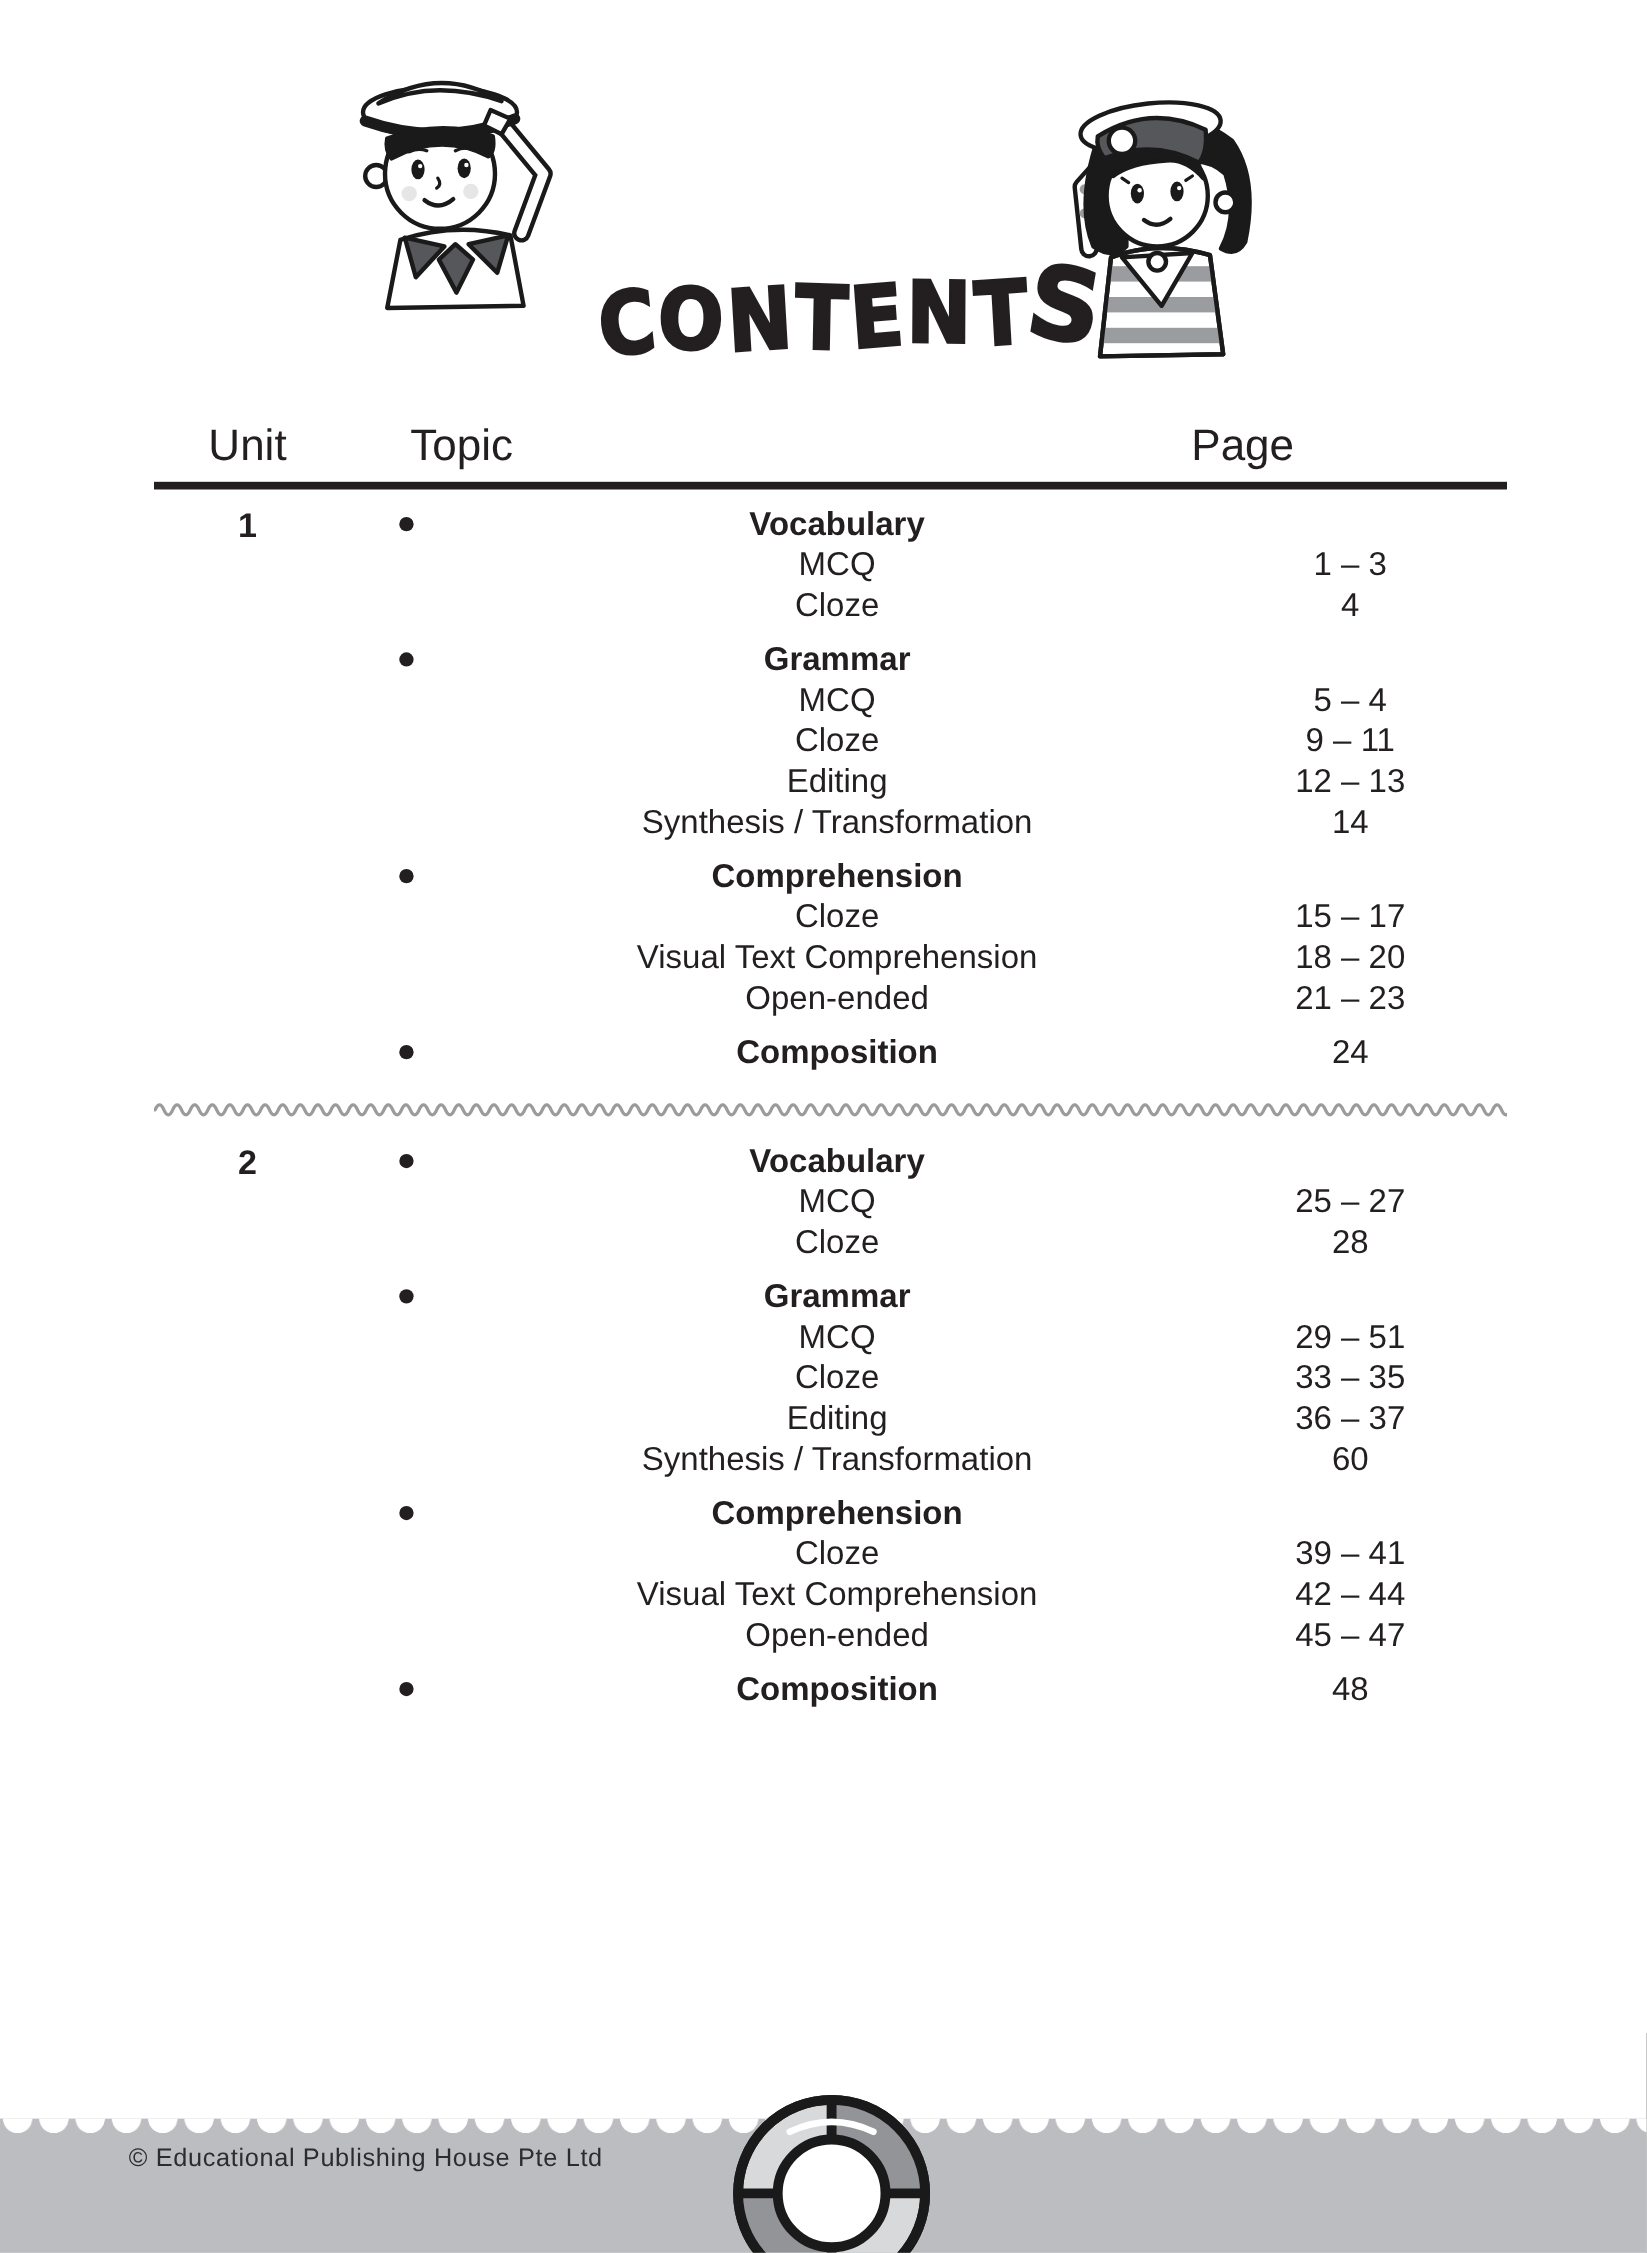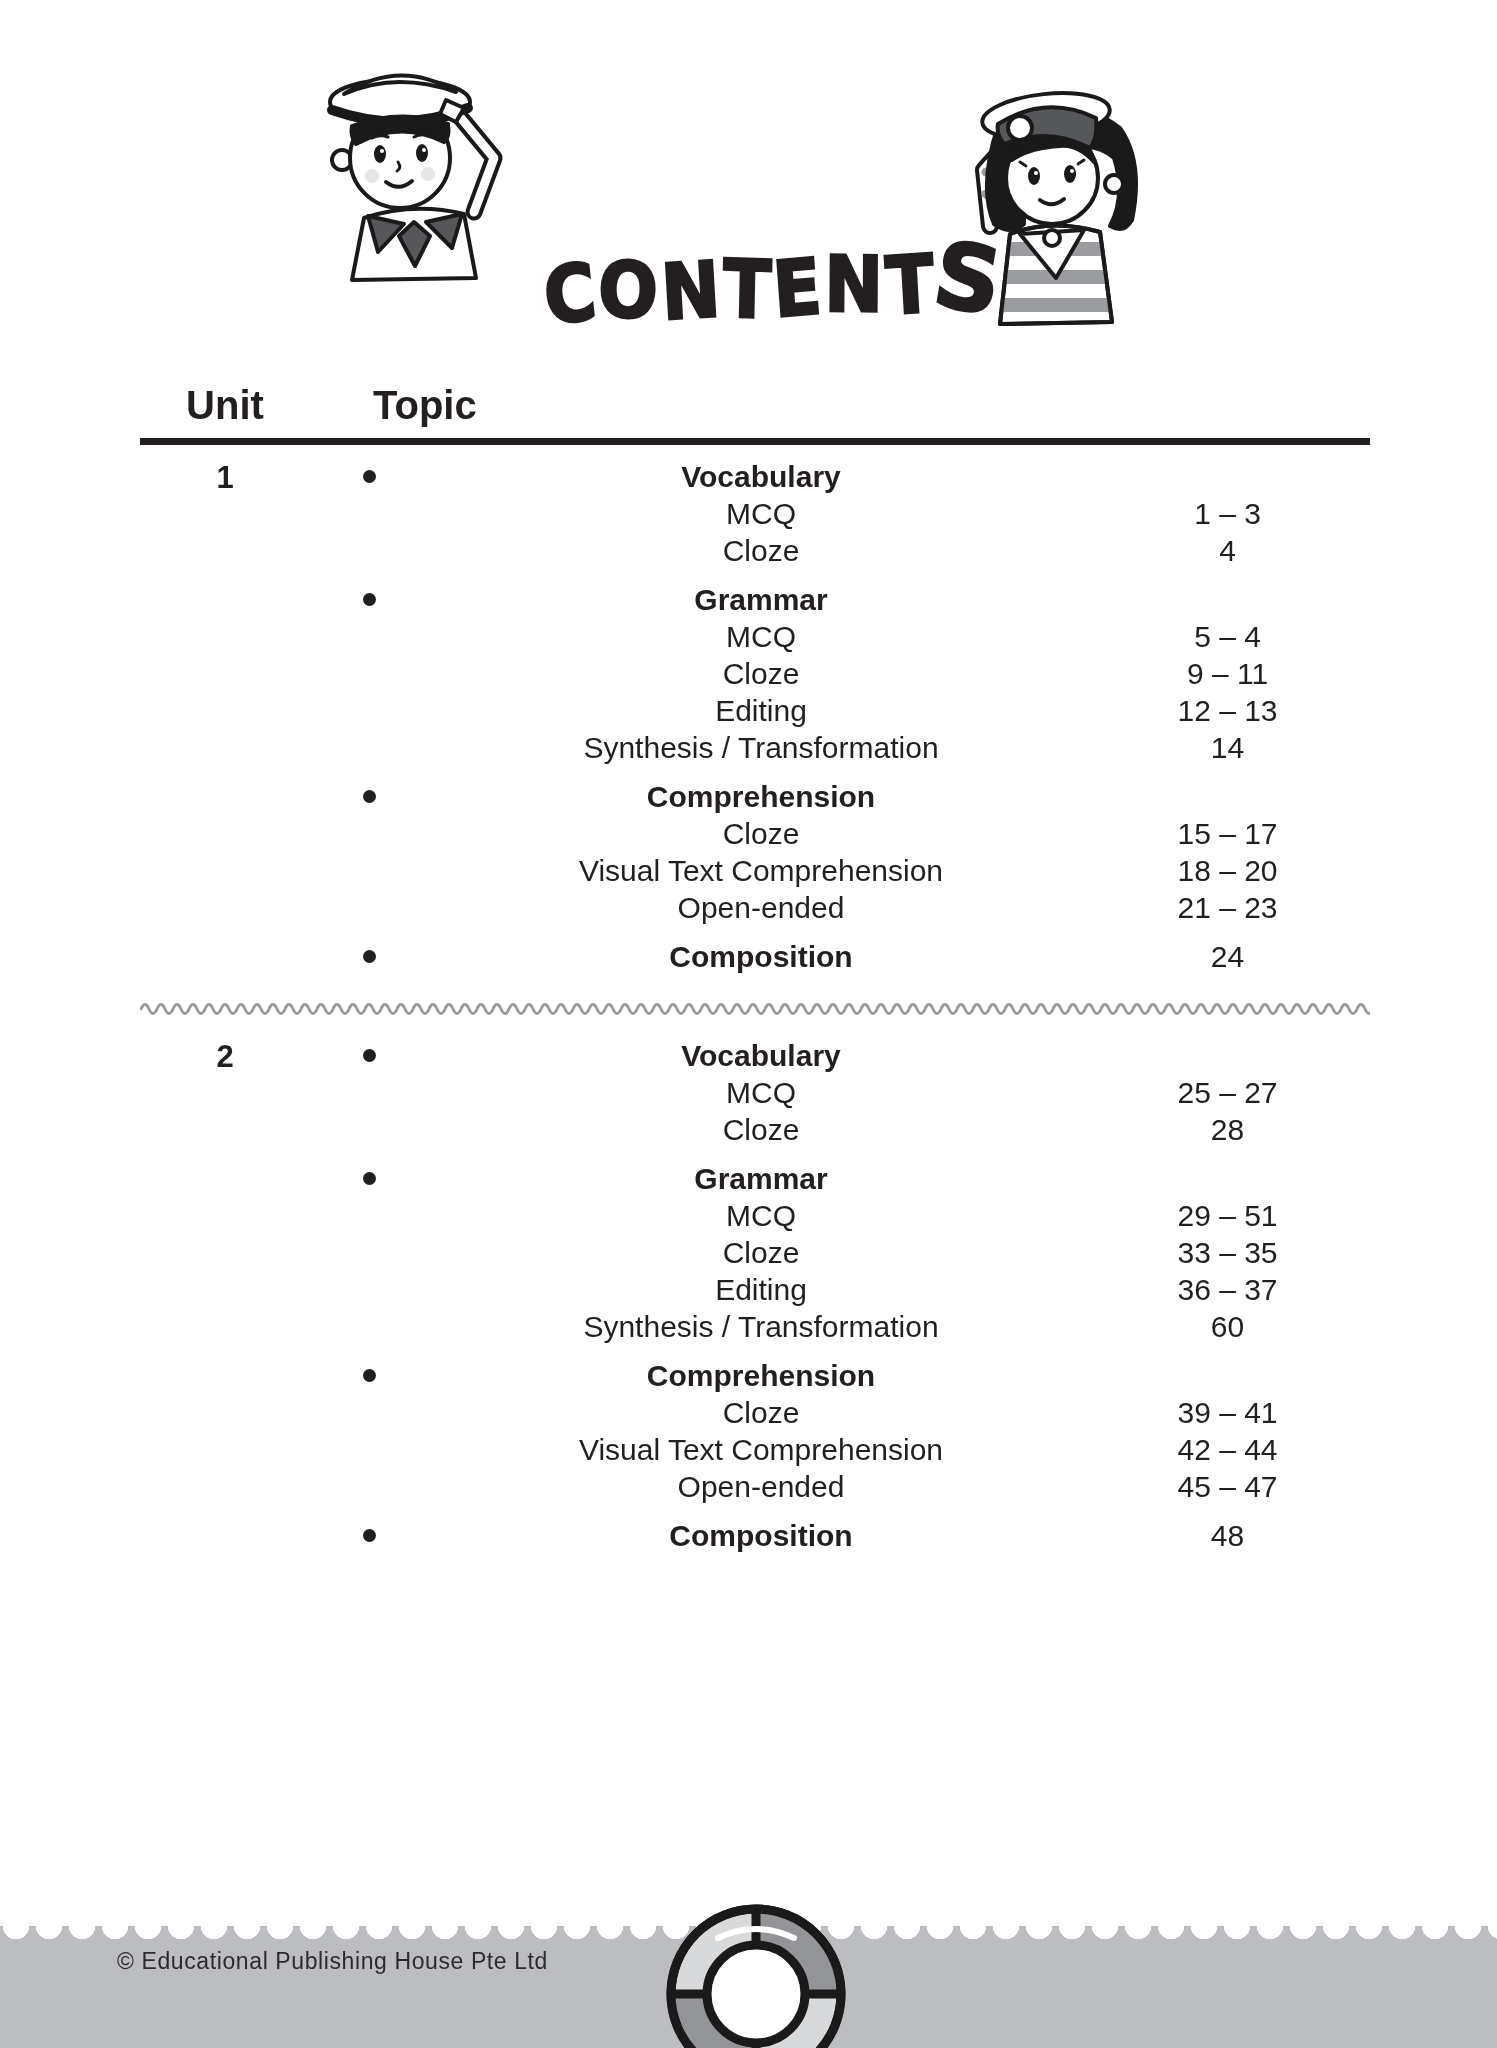--- a/index.html
+++ b/index.html
@@ -19,21 +19,21 @@
   .page-title span:nth-child(2){transform:scaleY(1.1) rotate(3deg) translateY(-2px);}
   .page-title span:nth-child(3){transform:scaleY(1.1) rotate(-2deg);}
   .page-title span:nth-child(4){transform:scaleY(1.14) rotate(3deg);}
   .page-title span:nth-child(5){transform:scaleY(1.1) rotate(-3deg);}
   .page-title span:nth-child(6){transform:scaleY(1.1) rotate(2deg) translateY(-2px);}
   .page-title span:nth-child(7){transform:scaleY(1.14) rotate(-2deg);}
   .page-title span:nth-child(8){font-size:1.3em;transform:rotate(11deg) translateY(6px);}
 
   
   .toc{position:absolute;left:140px;top:383px;width:1230px;}
-  .toc-head{display:flex;align-items:flex-start;font-weight:700;font-size:40px;
+  .toc-head{display:flex;align-items:flex-start;font-weight:400;font-size:40px;
             padding-bottom:10px;border-bottom:7px solid #231f20;}
   .th-unit{width:170px;text-align:center;}
   .th-topic{margin-left:63px;}
   .th-page{margin-left:auto;width:287px;}
   .unit{display:flex;margin-top:13px;}
   .unit-num{width:170px;text-align:center;font-weight:700;font-size:31px;line-height:37px;padding-top:1px;}
   .sections{flex:1;}
   .section{margin-top:12px;text-align:center;}
   .section:first-child{margin-top:0;}
   .row{display:flex;align-items:flex-start;font-size:30px;line-height:37px;}
@@ -150,20 +150,21 @@
       <circle cx="124" cy="172" r="8"></circle>
 
       <circle cx="92" cy="62" r="12"></circle>
     </g>
   </svg>
 
   <div class="toc">
     <div class="toc-head">
       <span class="th-unit">Unit</span>
       <span class="th-topic">Topic</span>
+      <span class="th-page">Page</span>
     </div>
 
     <div class="unit">
       <div class="unit-num">1</div>
       <div class="sections">
         <div class="section">
           <div class="row section-head">
             <span class="cell-bullet">
                 <span class="bullet-dot"></span>
               </span>

